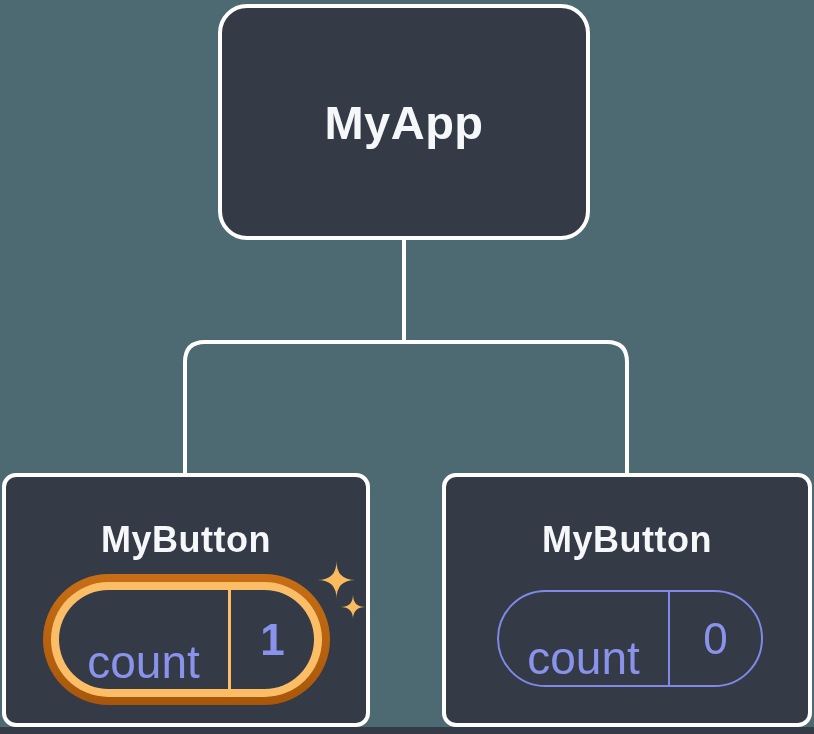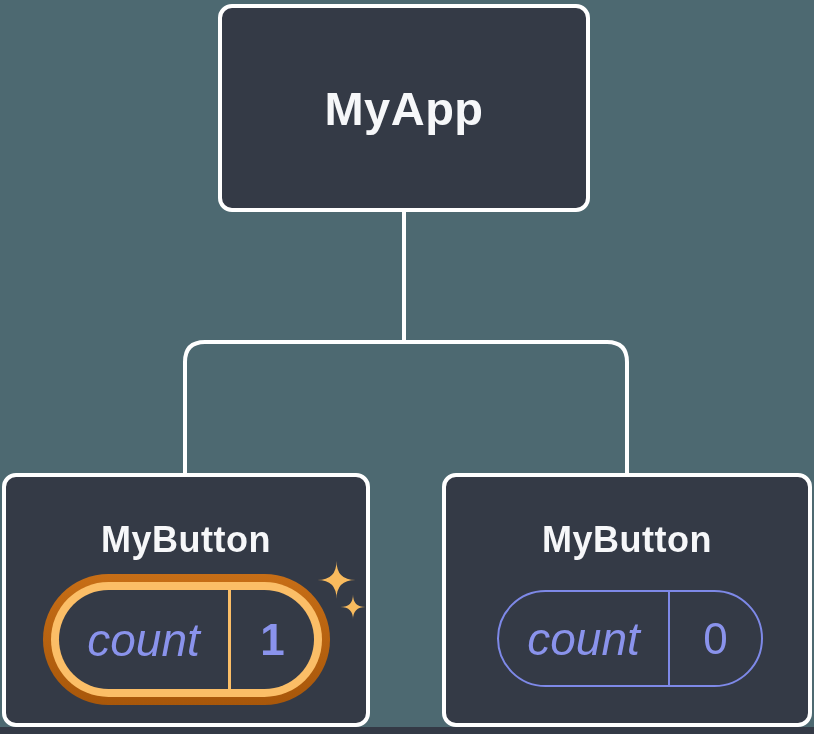--- a/index.html
+++ b/index.html
@@ -28,22 +28,22 @@
   }
   .node{
     position:absolute;
     background:var(--node-fill);
     border:4px solid var(--node-border);
     border-radius:14px;
     box-sizing:border-box;
     z-index:1;
   }
   .node-root{
-    left:218px;top:4px;width:372px;height:208px;
-    display:flex;align-items:center;justify-content:center;
+    left:218px;top:4px;width:372px;height:236px;
+    display:flex;align-items:center;justify-content:center;border-radius:29px;
   }
   .root-label{
     color:var(--label-text);
     font-size:47px;font-weight:700;
     letter-spacing:0.5px;
   }
   .node-child-left{left:2px;top:473px;width:368px;height:254px;}
   .node-child-right{left:442px;top:473px;width:370px;height:254px;}
   .child-label{
     position:absolute;left:0;top:42px;width:100%;
@@ -69,21 +69,21 @@
     background:var(--hl-inner);
   }
   .pill-body{
     width:100%;height:100%;
     border-radius:999px;
     background:var(--node-fill);
     display:flex;align-items:stretch;
     overflow:hidden;
   }
   .pill-key-cell{
-    flex:1;display:flex;align-items:center;justify-content:center;font-style:italic;
+    flex:1;display:flex;align-items:flex-end;justify-content:center;
   }
   .pill-key{
     color:var(--state-text);
     font-size:46px;font-weight:400;
   }
   .pill-divider-orange{
     width:3px;background:var(--hl-inner);
   }
   .pill-value-cell{
     width:83px;display:flex;align-items:center;justify-content:center;

